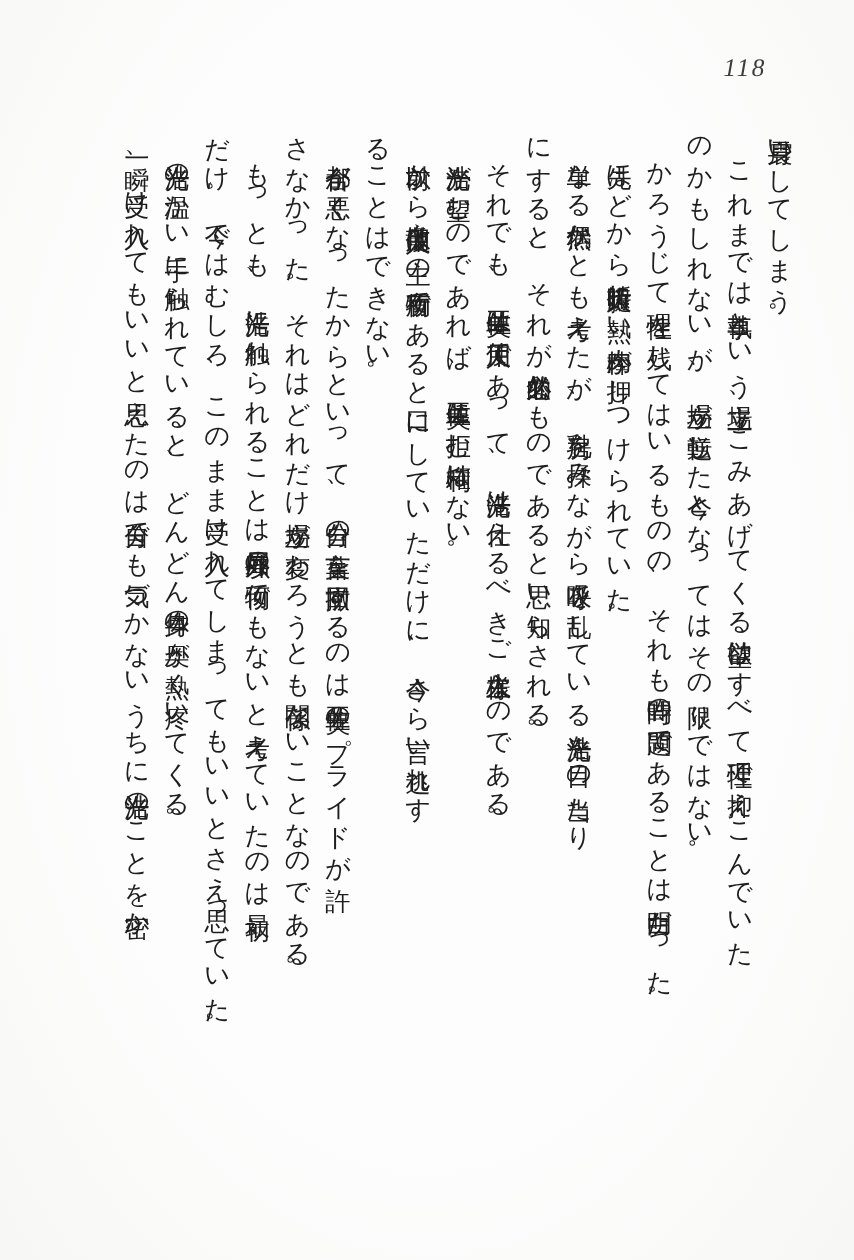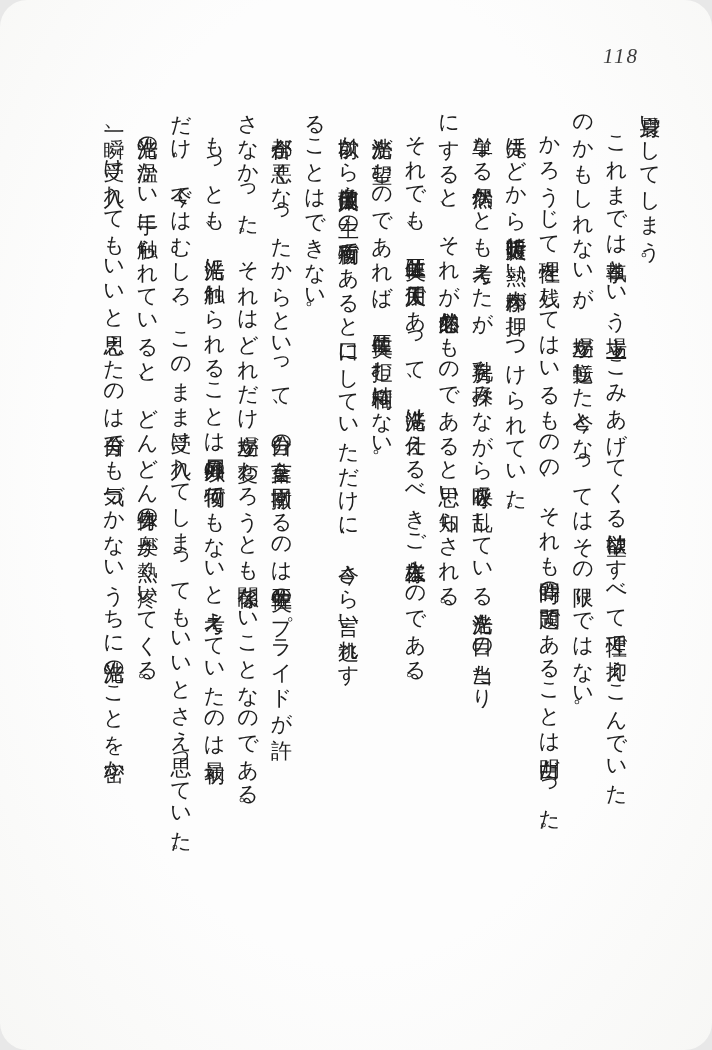--- a/index.html
+++ b/index.html
@@ -9,21 +9,20 @@
   }
   .page {
     position: relative;
     width: 712px;
     height: 1050px;
     margin: 0 auto;
     background: #fcfcfb;
     background-image: radial-gradient(ellipse at 50% 45%, #fdfdfd 60%, #f7f7f5 100%);
     overflow: hidden;
     font-family: "Liberation Serif", "DejaVu Serif", serif;
-    border-radius: 27px;
   }
   .page-number {
     position: absolute;
     top: 44px;
     left: 603px;
     font-size: 21px;
     font-style: italic;
     letter-spacing: 2px;
     color: #3c3c3c;
   }

